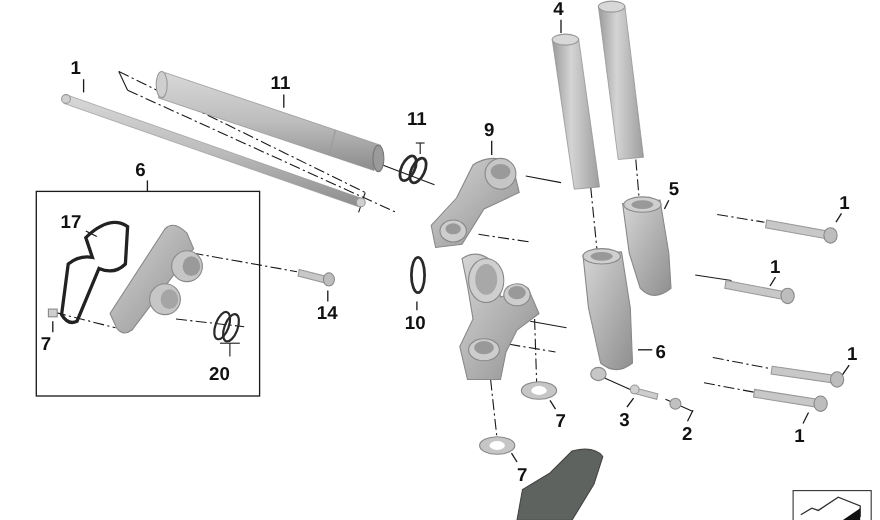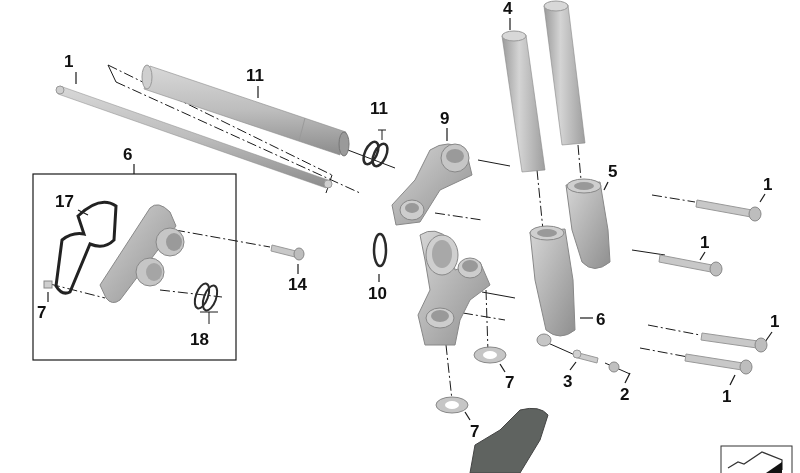--- a/index.html
+++ b/index.html
@@ -208,14 +208,14 @@
 <div class="lbl" style="left:470px;top:423px">7</div>
 <div class="lbl" style="left:440px;top:110px">9</div>
 <div class="lbl" style="left:368px;top:285px">10</div>
 <div class="lbl" style="left:370px;top:100px">11</div>
 <div class="lbl" style="left:246px;top:67px">11</div>
 <div class="lbl" style="left:64px;top:53px">1</div>
 <div class="lbl" style="left:123px;top:146px">6</div>
 <div class="lbl" style="left:288px;top:276px">14</div>
 <div class="lbl" style="left:37px;top:304px">7</div>
 <div class="lbl" style="left:55px;top:193px">17</div>
-<div class="lbl" style="left:190px;top:331px">18</div>
+<div class="lbl" style="left:190px;top:331px">20</div>
 </div>
 
 </body></html>

